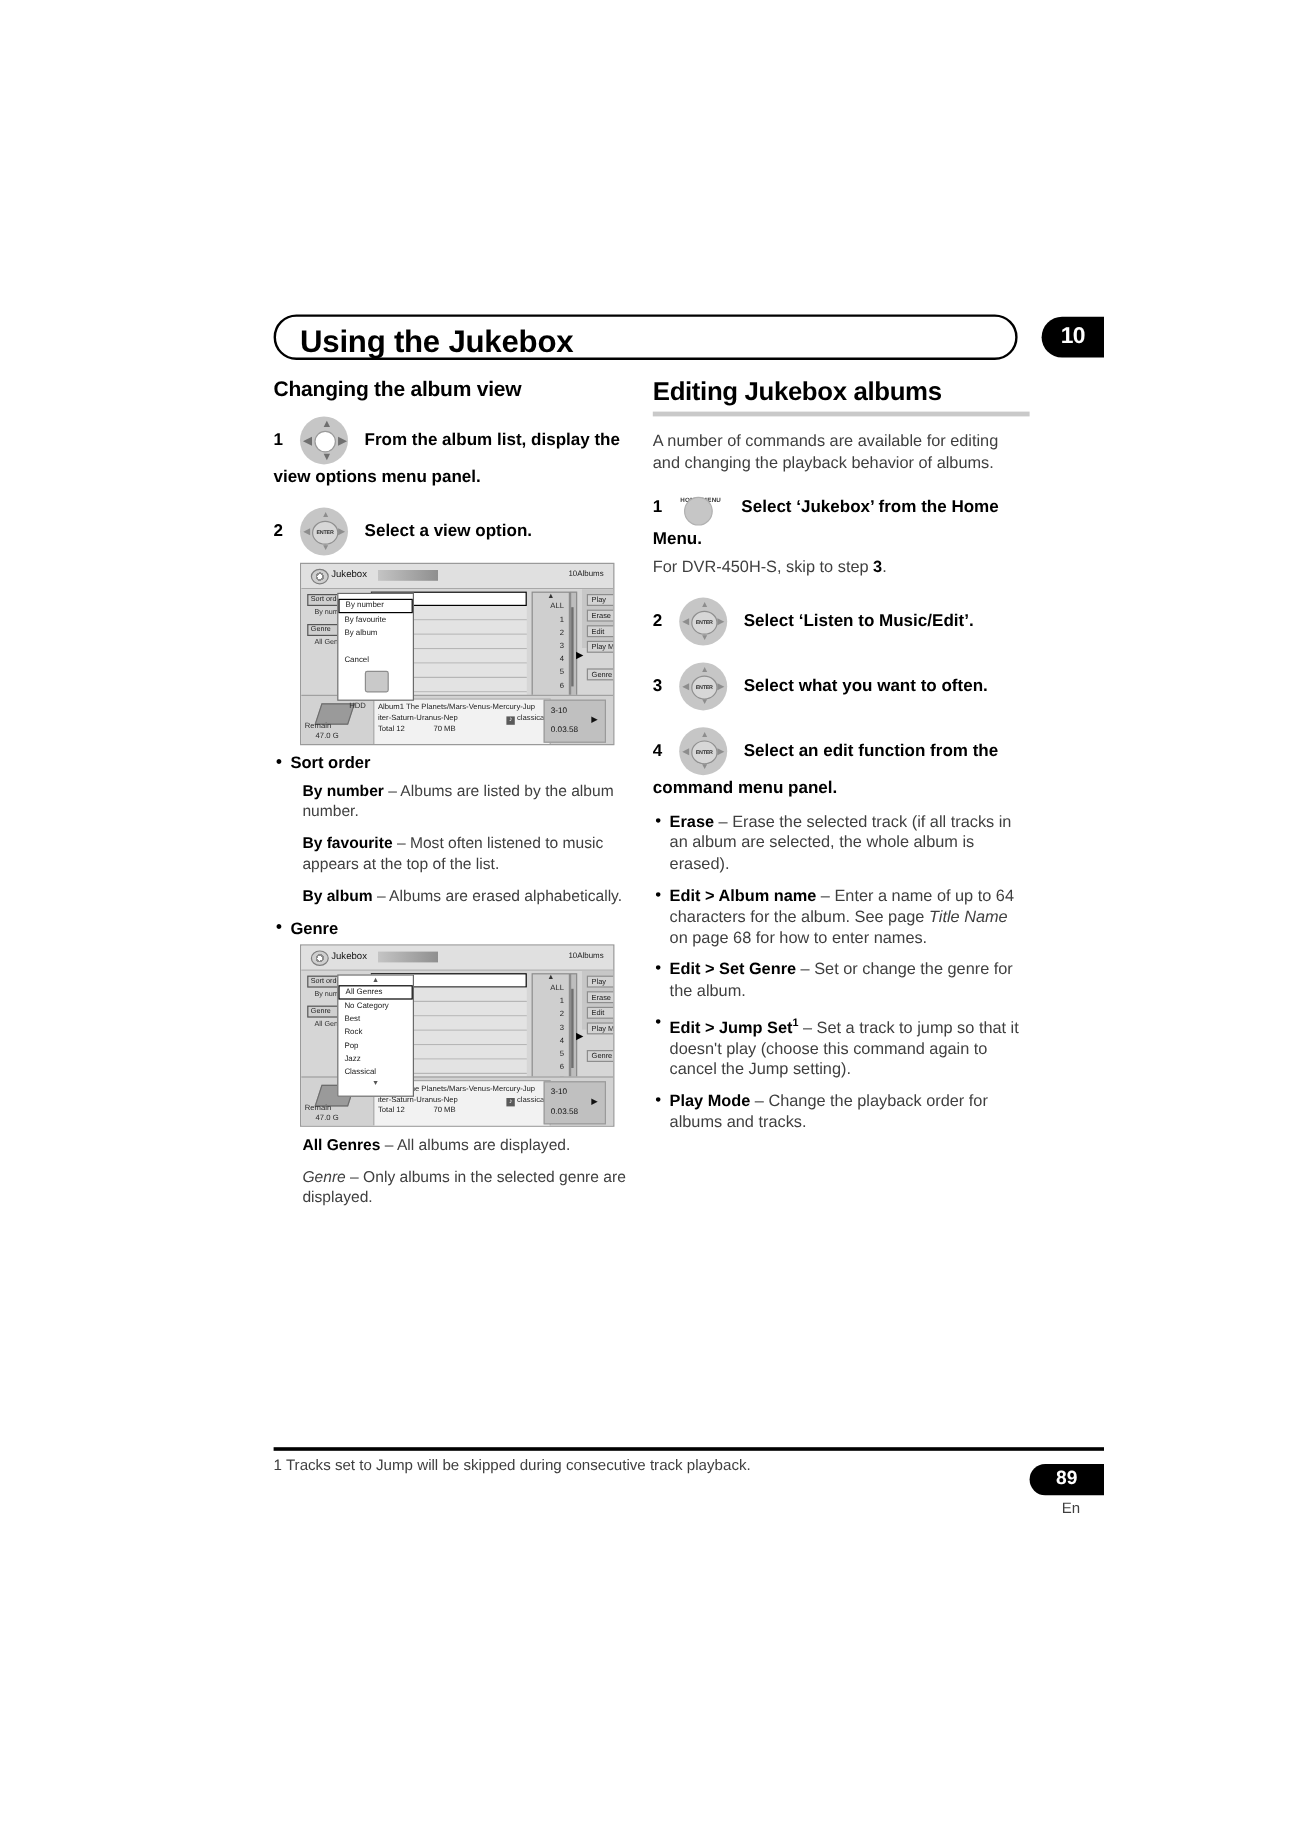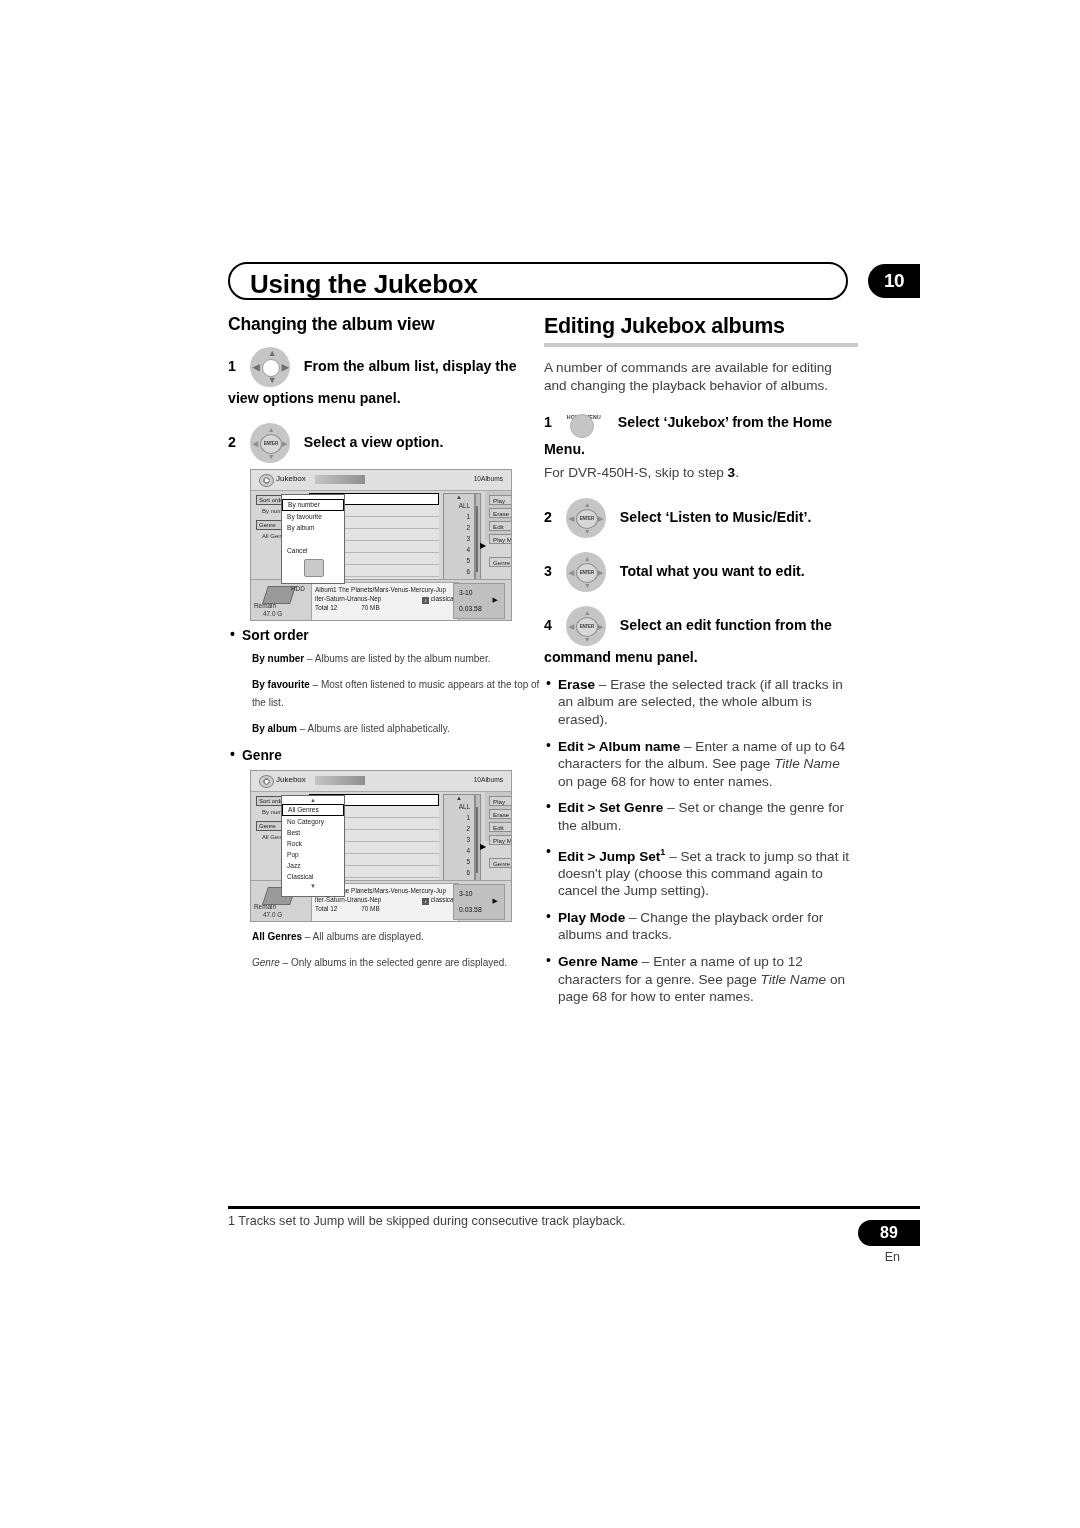--- a/index.html
+++ b/index.html
@@ -139,21 +139,21 @@
   }
   ul.bl > li:before{
     content:"\2022";
     position:absolute;left:2px;top:-1px;
     font-size:14px;color:#000;
   }
   .b{font-weight:bold;color:#000;}
   .it{font-style:italic;}
   .sup{font-size:9px;vertical-align:super;}
 
-  .subblk{margin:0 0 9px 24px;font-size:10px;line-height:17.6px;color:#3f3f3f;}
+  .subblk{margin:0 0 9px 24px;font-size:13px;line-height:17.6px;color:#3f3f3f;}
   .bullet-bold{
     position:relative;padding-left:14px;margin:0 0 5px 0;
     font-size:13.8px;font-weight:bold;color:#000;line-height:17.6px;
   }
   .bullet-bold:before{
     content:"\2022";position:absolute;left:2px;top:-1px;font-size:14px;
   }
 
   
   .shot{
@@ -431,21 +431,21 @@
 
       <div class="bullet-bold">Sort order</div>
 
       <div class="subblk">
         <span class="b">By number</span><span> – Albums are listed by the album number.</span>
       </div>
       <div class="subblk">
         <span class="b">By favourite</span><span> – Most often listened to music appears at the top of the list.</span>
       </div>
       <div class="subblk">
-        <span class="b">By album</span><span> – Albums are listed alphabetically.</span>
+        <span class="b">By album</span><span> – Albums are erased alphabetically.</span>
       </div>
 
       <div class="bullet-bold">Genre</div>
 
       <div class="shot">
         <div class="topbar">
           <span class="jb-ico"></span>
           <span class="jb-txt">Jukebox</span>
           <span class="grad"></span>
           <span class="albums">10Albums</span>
@@ -569,21 +569,21 @@
       </p>
 
       <p class="step" style="margin-top:14px;">
         <span class="stepnum">3</span>
         <span class="pad">
           <span class="ring"></span>
           <span class="ar up">▲</span><span class="ar dn">▼</span>
           <span class="ar lf">◀</span><span class="ar rt">▶</span>
           <span class="ent">ENTER</span>
         </span>
-        <span class="steptail">Total what you want to edit.</span>
+        <span class="steptail">Select what you want to often.</span>
       </p>
 
       <p class="step" style="margin-top:14px;">
         <span class="stepnum">4</span>
         <span class="pad">
           <span class="ring"></span>
           <span class="ar up">▲</span><span class="ar dn">▼</span>
           <span class="ar lf">◀</span><span class="ar rt">▶</span>
           <span class="ent">ENTER</span>
         </span>
@@ -599,23 +599,20 @@
         </li>
         <li>
           <span class="b">Edit &gt; Set Genre</span><span> – Set or change the genre for the album.</span>
         </li>
         <li>
           <span class="b">Edit &gt; Jump Set</span><span class="b sup">1</span><span> – Set a track to jump so that it doesn't play (choose this command again to cancel the Jump setting).</span>
         </li>
         <li>
           <span class="b">Play Mode</span><span> – Change the playback order for albums and tracks.</span>
         </li>
-        <li>
-          <span class="b">Genre Name</span><span> – Enter a name of up to 12 characters for a genre. See page </span><span class="it">Title Name</span><span> on page 68 for how to enter names.</span>
-        </li>
       </ul>
 
     </div>
   </div>
 </div>
 
 <div class="foot">
   <div class="line"></div>
   <div class="notebody">1 Tracks set to Jump will be skipped during consecutive track playback.</div>
   <div class="pgnum">89</div>

